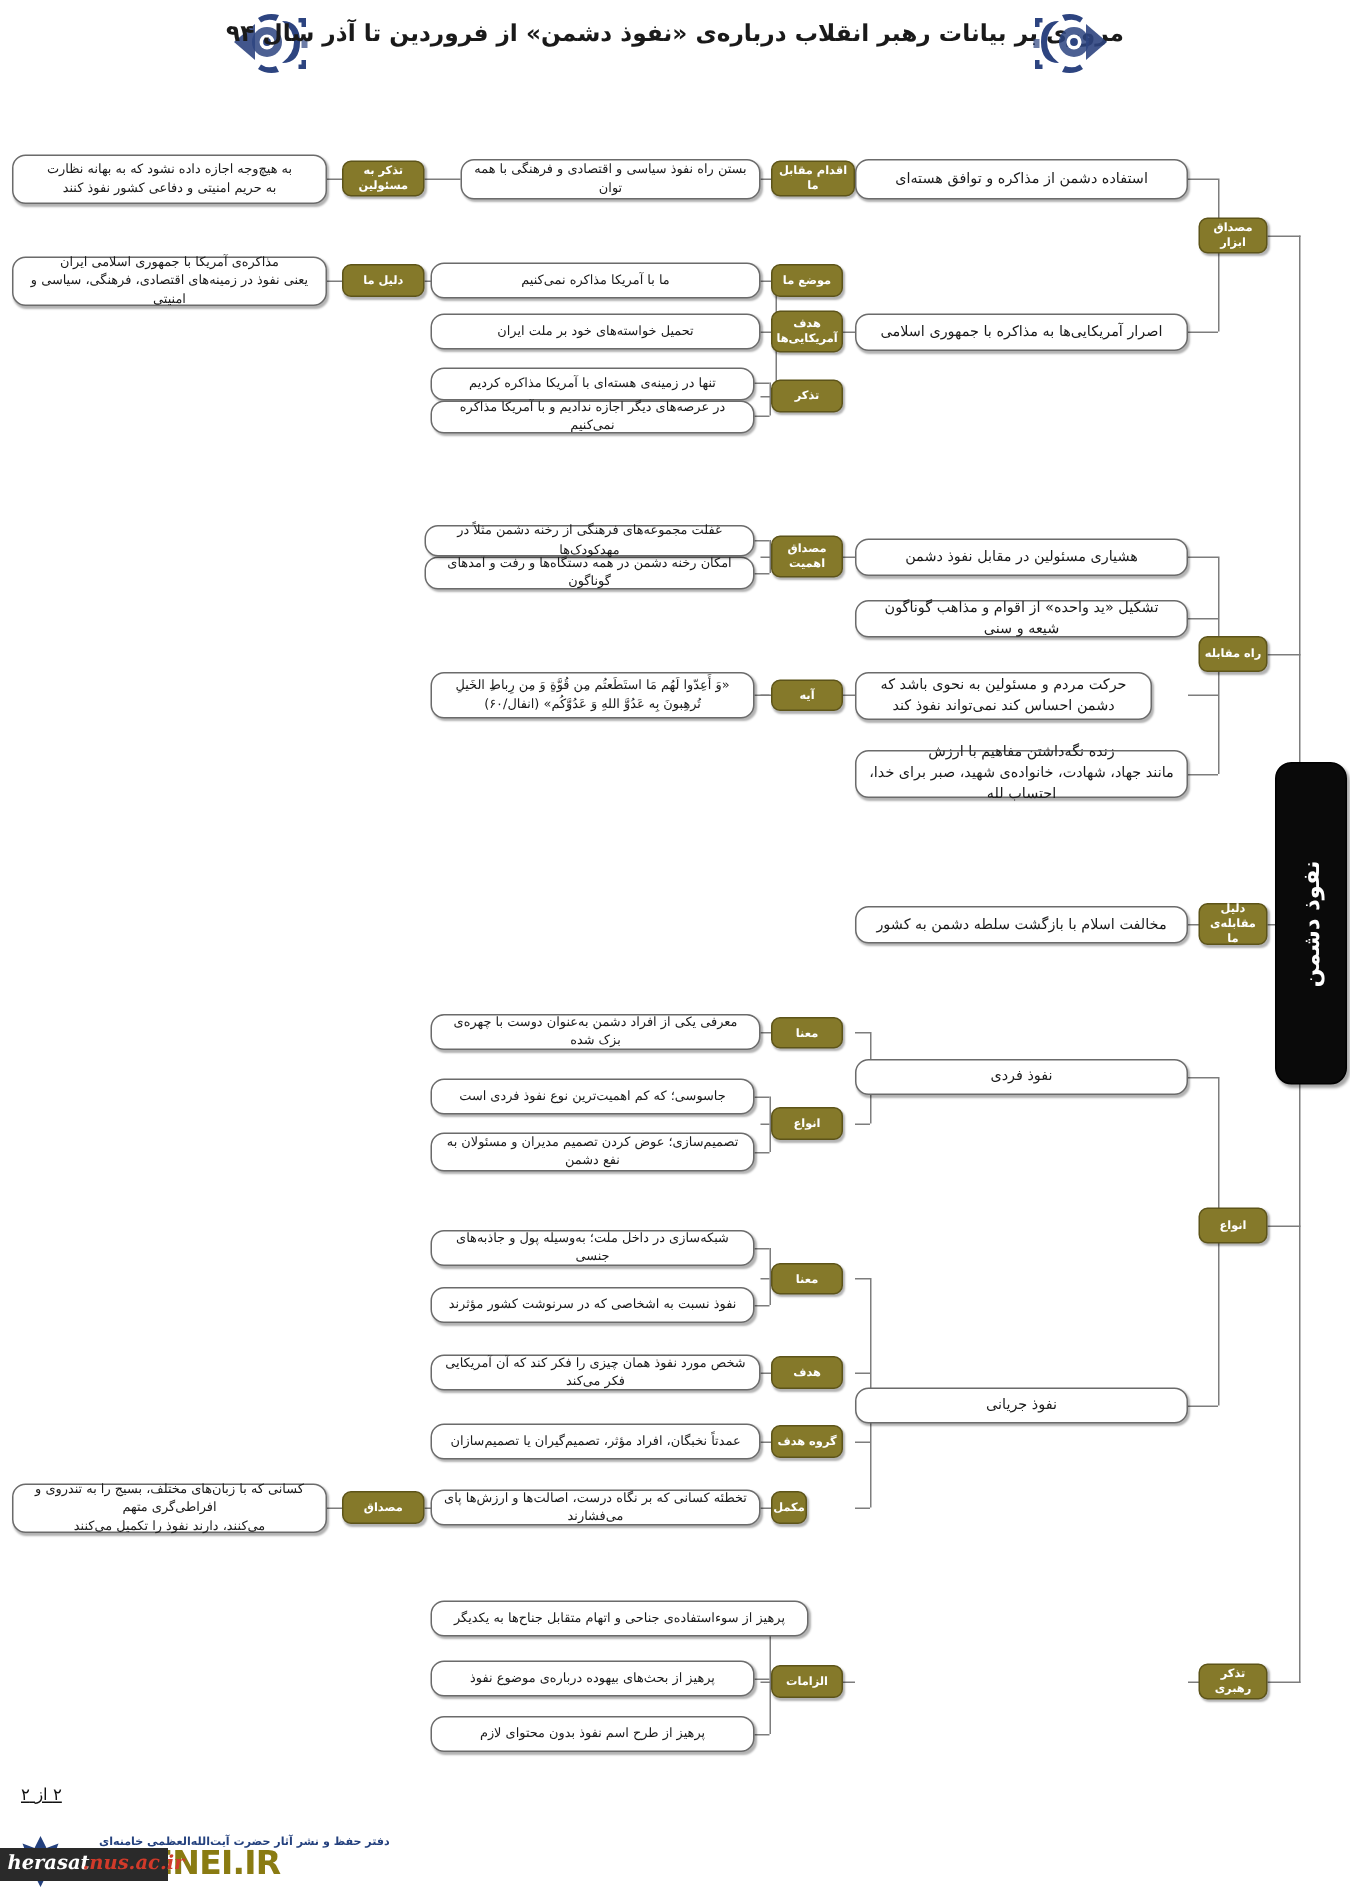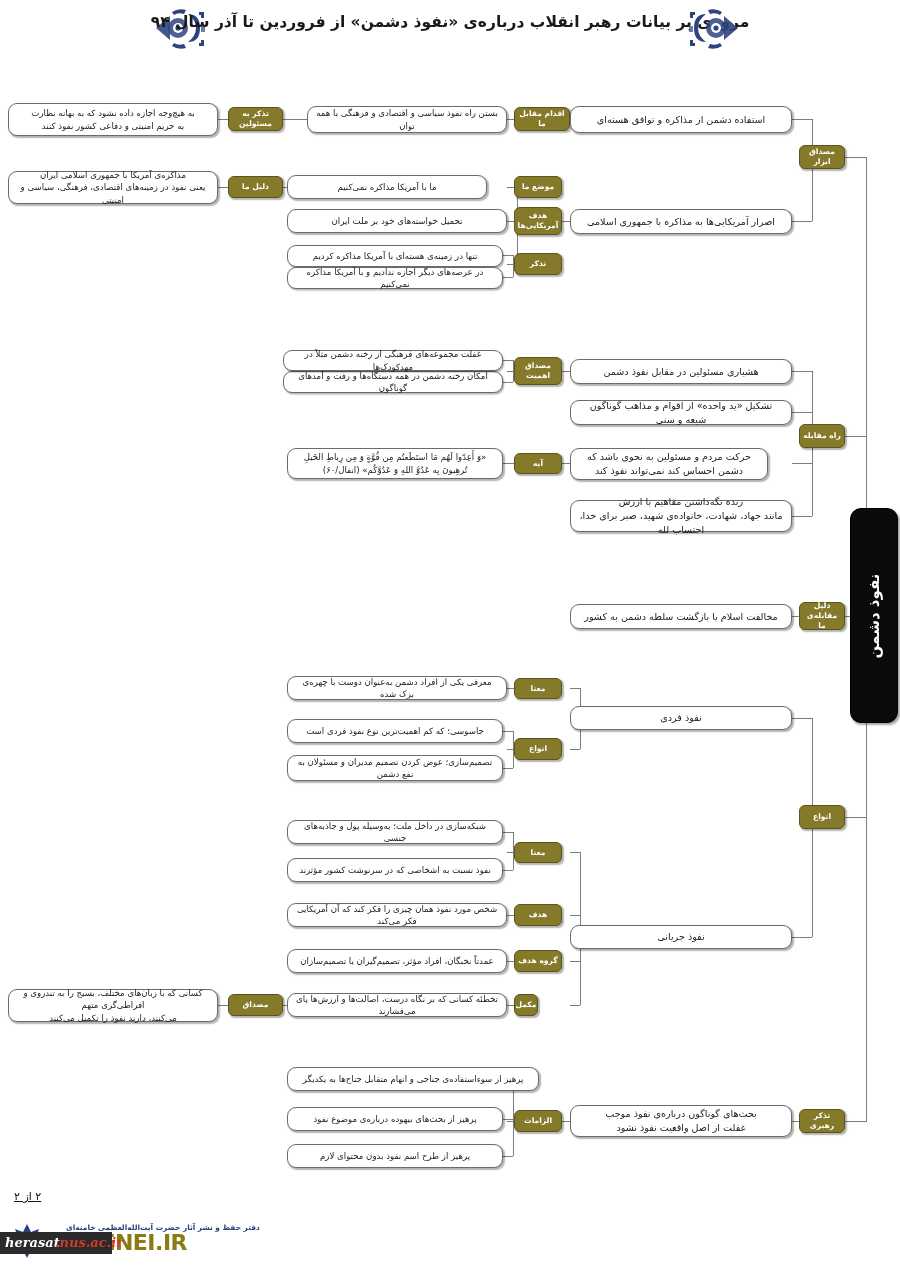--- a/index.html
+++ b/index.html
@@ -239,21 +239,21 @@
   <div class="glabel" style="left:799px;top:145px;width:46px;height:24px;">
       <span>مصداق ابزار</span>
     </div>
 
   <div class="nbox" style="left:8px;top:171px;width:210px;height:33px;">
       <span>مذاکره‌ی آمریکا با جمهوری اسلامی ایران<br>یعنی نفوذ در زمینه‌های اقتصادی، فرهنگی، سیاسی و امنیتی</span>
     </div>
   <div class="glabel" style="left:228px;top:176px;width:55px;height:22px;">
       <span>دلیل ما</span>
     </div>
-  <div class="nbox" style="left:287px;top:175px;width:200px;height:24px;">
+  <div class="nbox" style="left:287px;top:175px;width:220px;height:24px;">
       <span>ما با آمریکا مذاکره نمی‌کنیم</span>
     </div>
   <div class="glabel" style="left:514px;top:176px;width:48px;height:22px;">
       <span>موضع ما</span>
     </div>
 
   <div class="nbox" style="left:287px;top:209px;width:220px;height:24px;">
       <span>تحمیل خواسته‌های خود بر ملت ایران</span>
     </div>
   <div class="glabel" style="left:514px;top:207px;width:48px;height:28px;white-space:pre-line;"><span style="white-space:pre-line;">هدف<br>آمریکایی‌ها</span></div>
@@ -378,23 +378,20 @@
       <span>پرهیز از سوءاستفاده‌ی جناحی و اتهام متقابل جناح‌ها به یکدیگر</span>
     </div>
   <div class="nbox" style="left:287px;top:1107px;width:216px;height:24px;">
       <span>پرهیز از بحث‌های بیهوده درباره‌ی موضوع نفوذ</span>
     </div>
   <div class="nbox" style="left:287px;top:1144px;width:216px;height:24px;">
       <span>پرهیز از طرح اسم نفوذ بدون محتوای لازم</span>
     </div>
   <div class="glabel" style="left:514px;top:1110px;width:48px;height:22px;">
       <span>الزامات</span>
-    </div>
-  <div class="nbox big" style="left:570px;top:1105px;width:222px;height:32px;">
-      <span>بحث‌های گوناگون درباره‌ی نفوذ موجب<br>غفلت از اصل واقعیت نفوذ نشود</span>
     </div>
   <div class="glabel" style="left:799px;top:1109px;width:46px;height:24px;">
       <span>تذکر رهبری</span>
     </div>
 
   <div class="pagenum">۲ از ۲</div>
 
   <div class="logo">
     <svg class="logo-star" viewBox="0 0 34 34">
       <g fill="#24417e">

